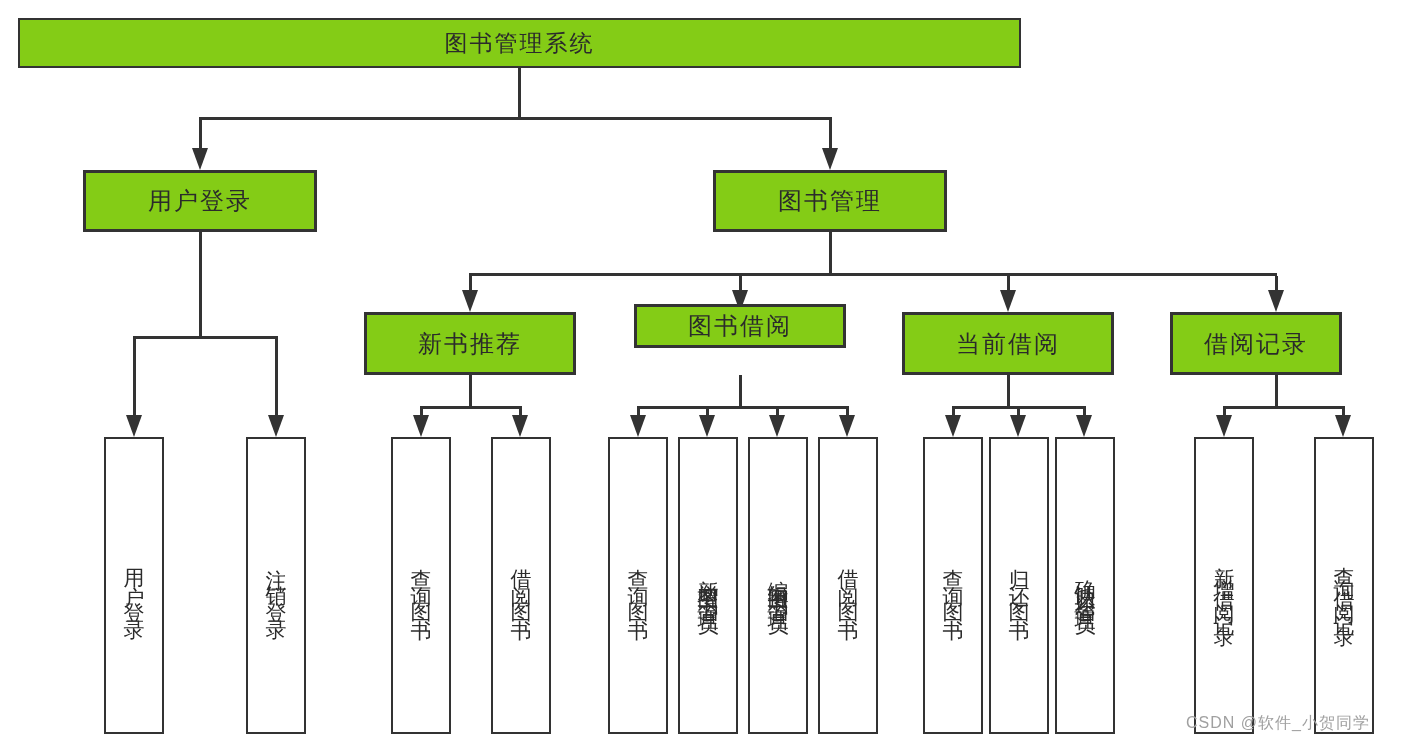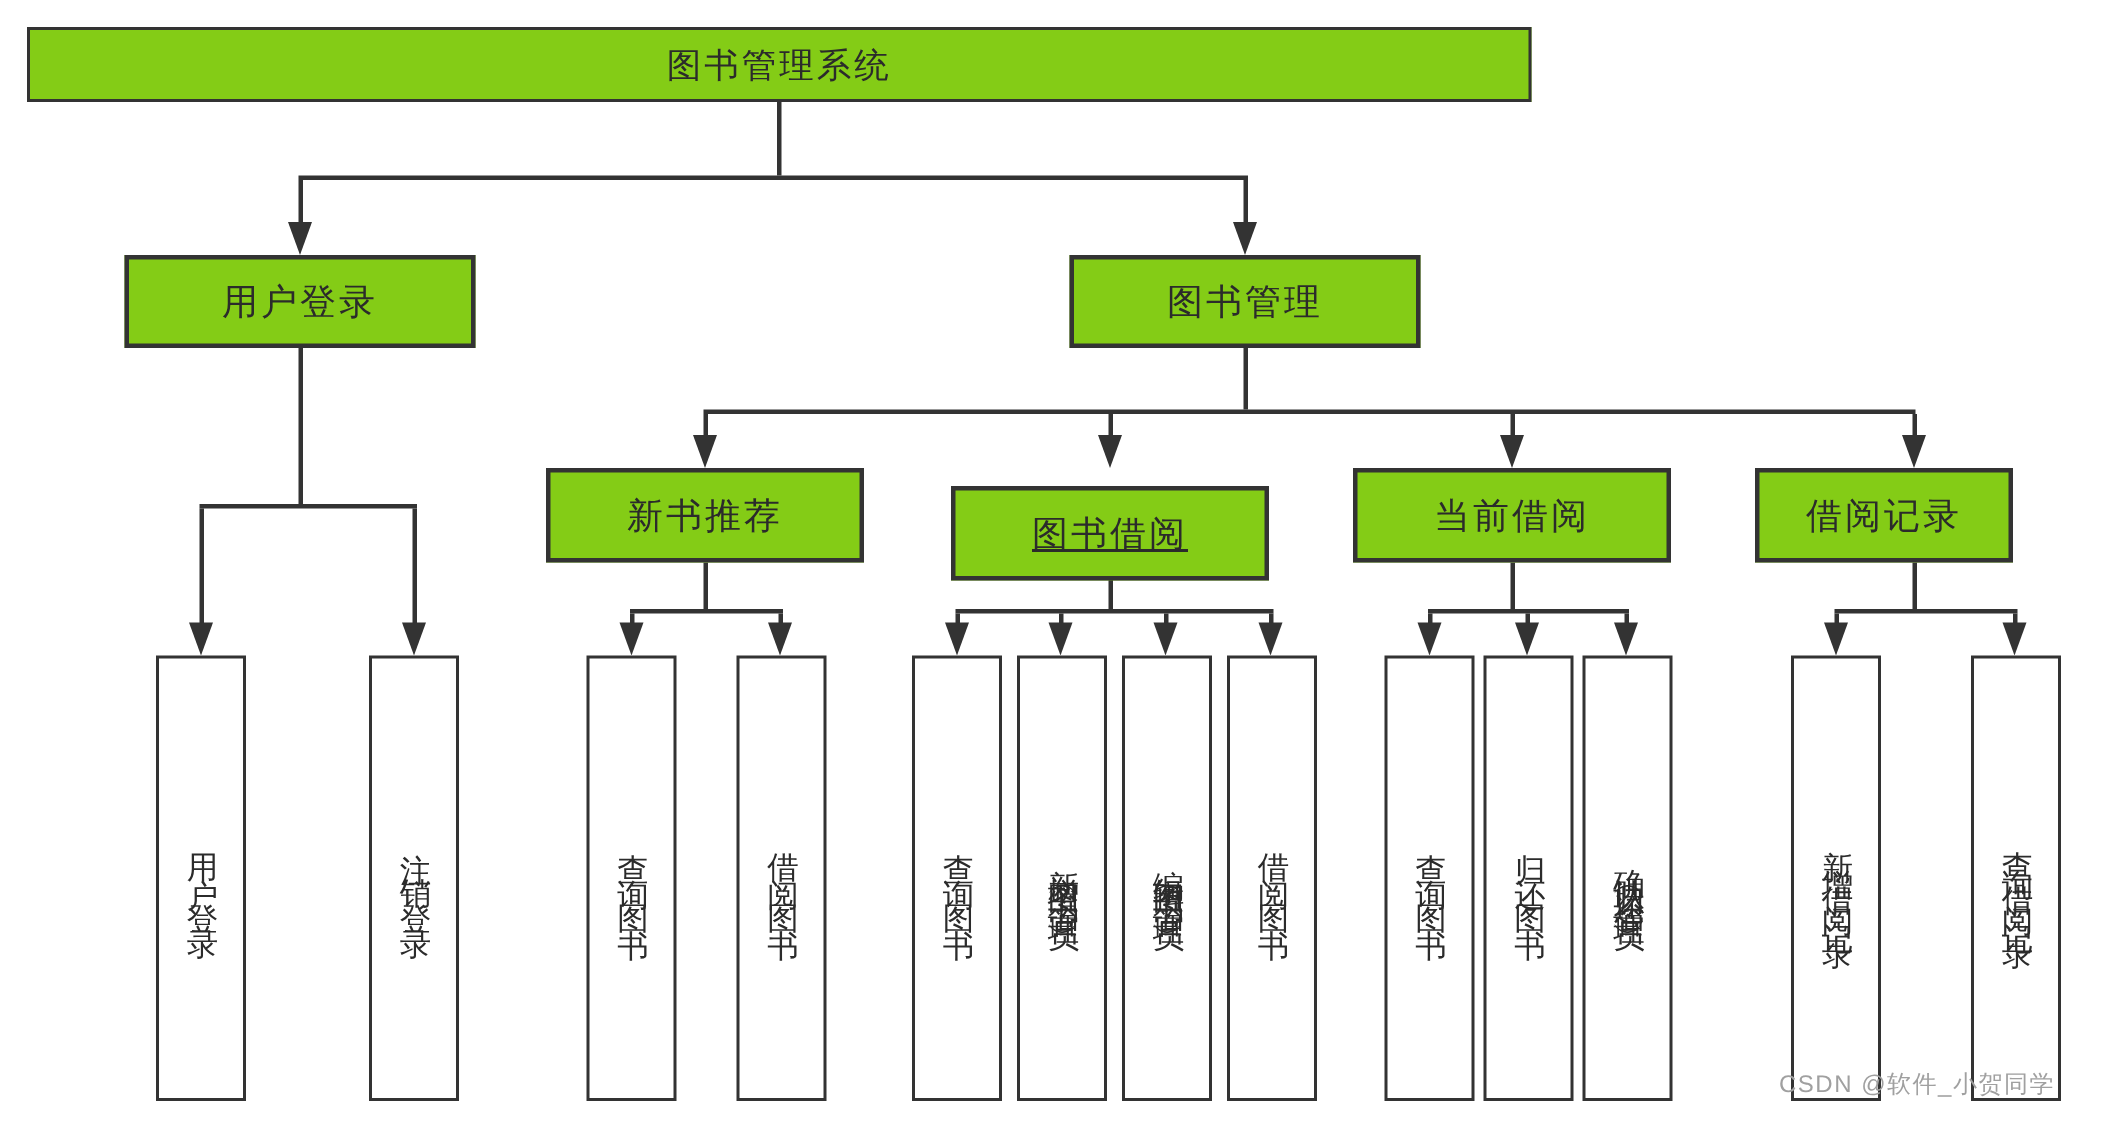--- a/index.html
+++ b/index.html
@@ -40,21 +40,21 @@
 <div class="stage">
 
   <div class="box root" style="left:18px; top:18px; width:1003px; height:50px;">图书管理系统</div>
 
   <div class="box" style="left:83px; top:170px; width:234px; height:62px;">用户登录</div>
 
   <div class="box" style="left:364px; top:312px; width:212px; height:63px;">新书推荐</div>
 
   <div class="box" style="left:713px; top:170px; width:234px; height:62px;">图书管理</div>
 
-  <div class="box" style="left:634px; top:324px; width:212px; height:63px;text-decoration:underline;">图书借阅</div>
+  <div class="box" style="left:634px; top:304px; width:212px; height:44px;">图书借阅</div>
 
   <div class="box" style="left:902px; top:312px; width:212px; height:63px;">当前借阅</div>
 
   <div class="box" style="left:1170px; top:312px; width:172px; height:63px;">借阅记录</div>
 
   <div class="leaf ls4" style="left:104px; top:437px; width:60px; height:297px;">用户登录</div>
 
   <div class="leaf ls4" style="left:246px; top:437px; width:60px; height:297px;">注销登录</div>
 
   <div class="leaf ls4" style="left:391px; top:437px; width:60px; height:297px;">查询图书</div>

